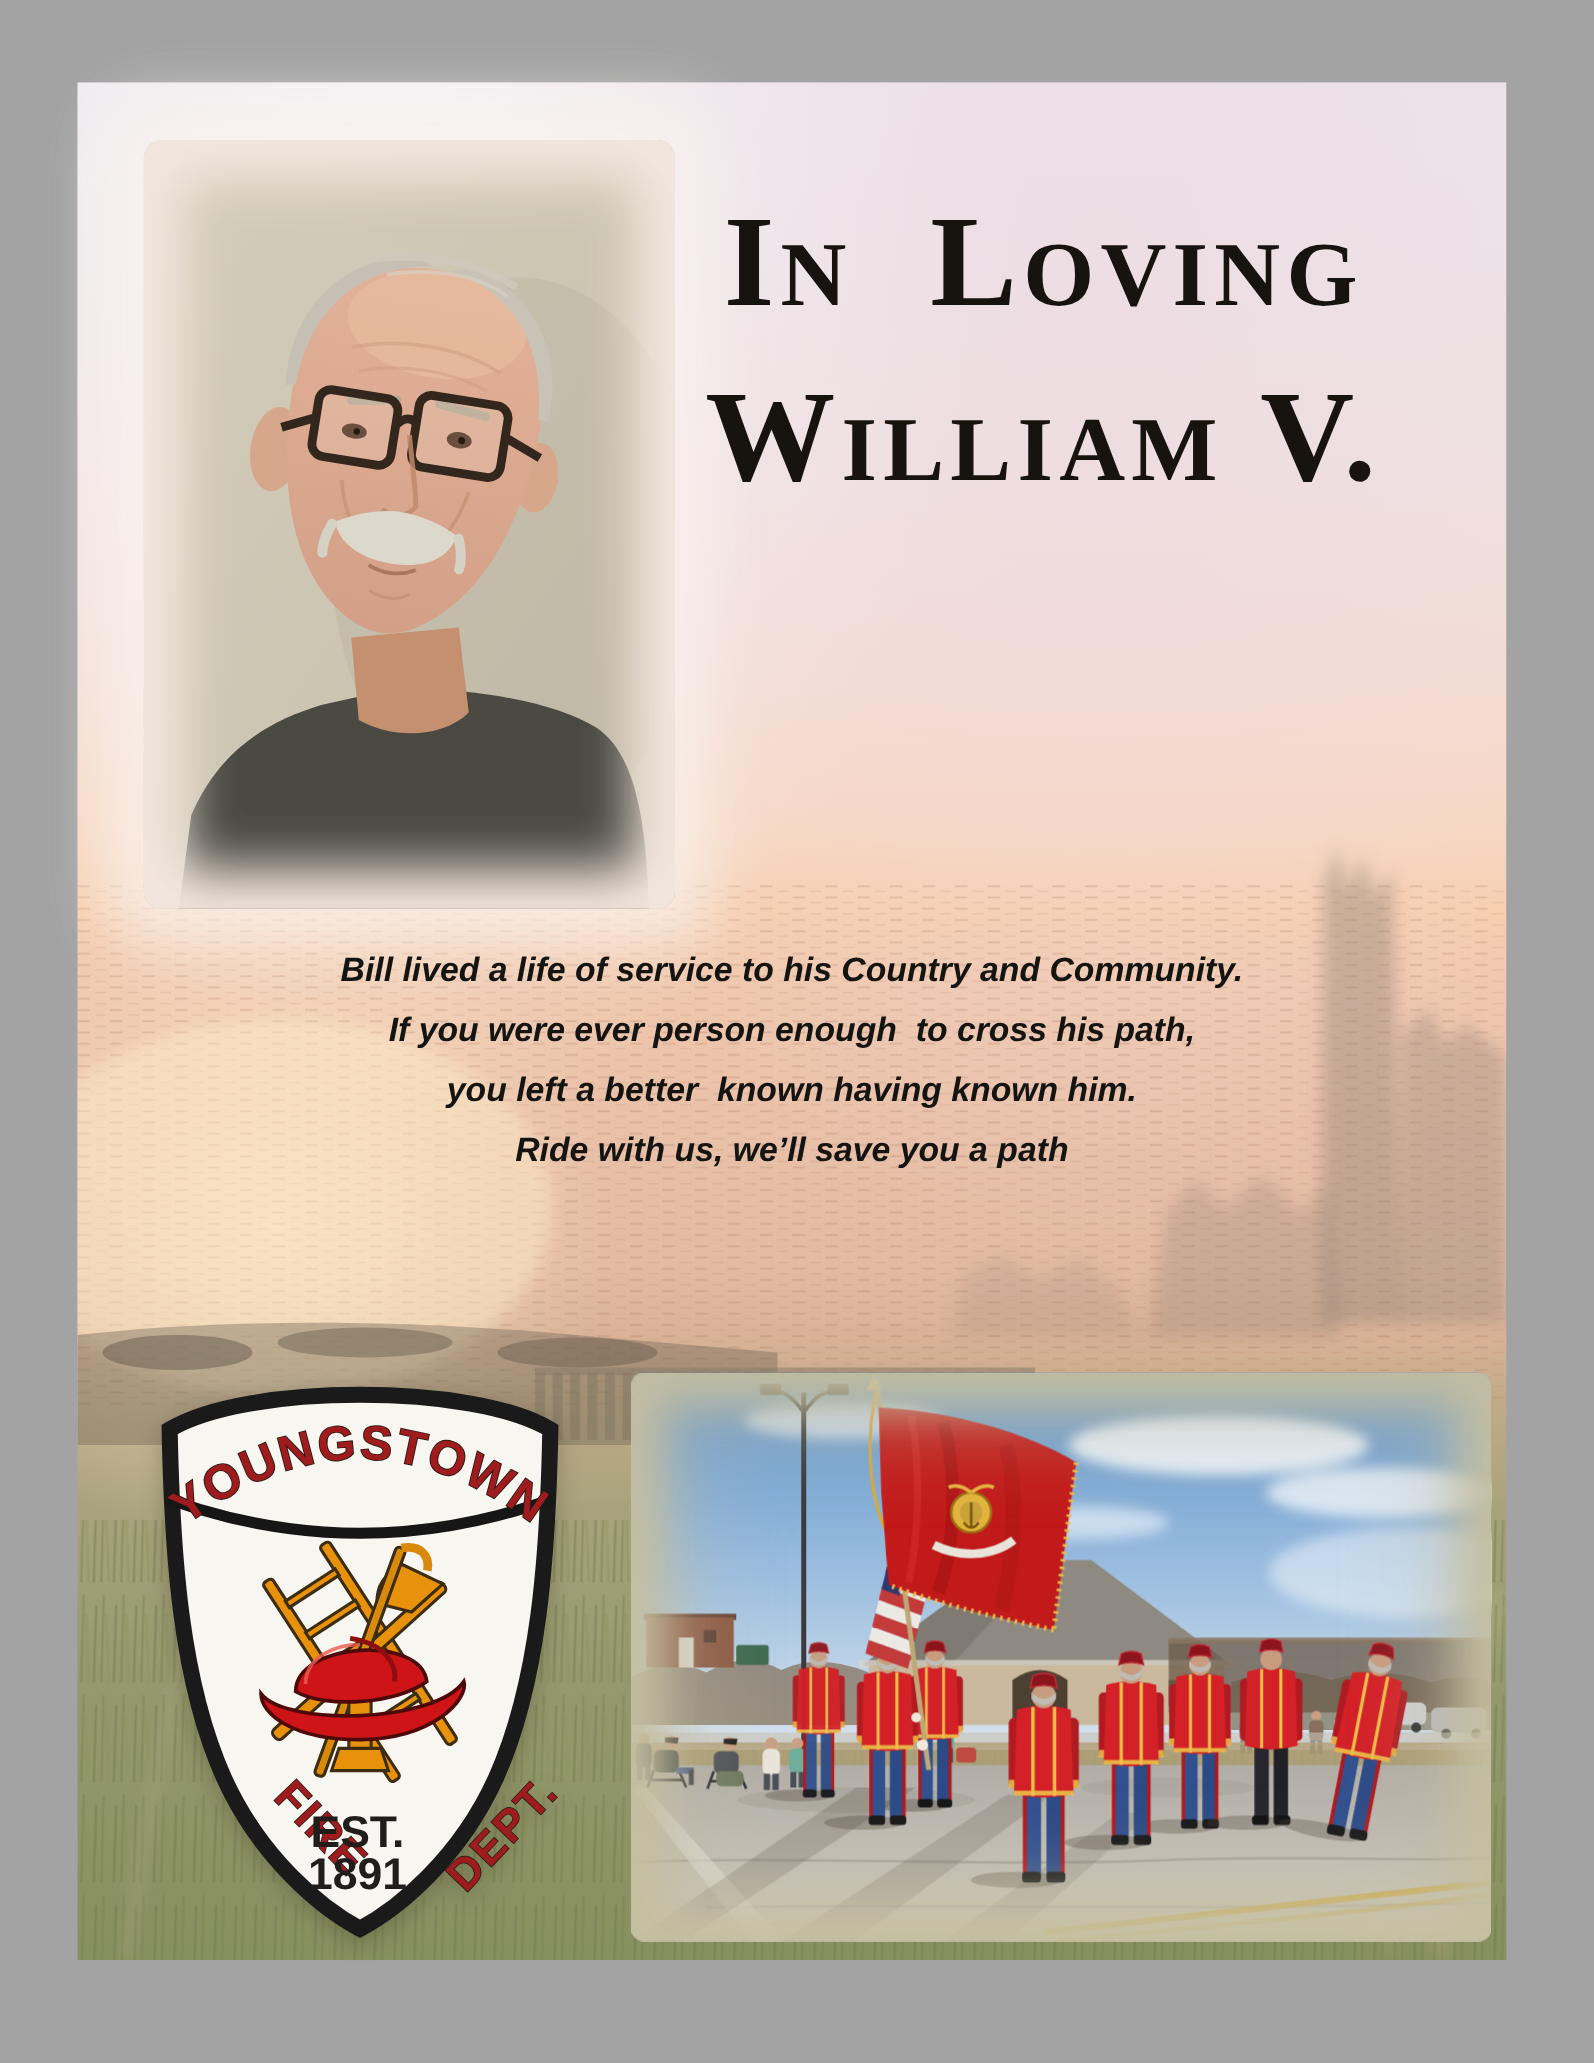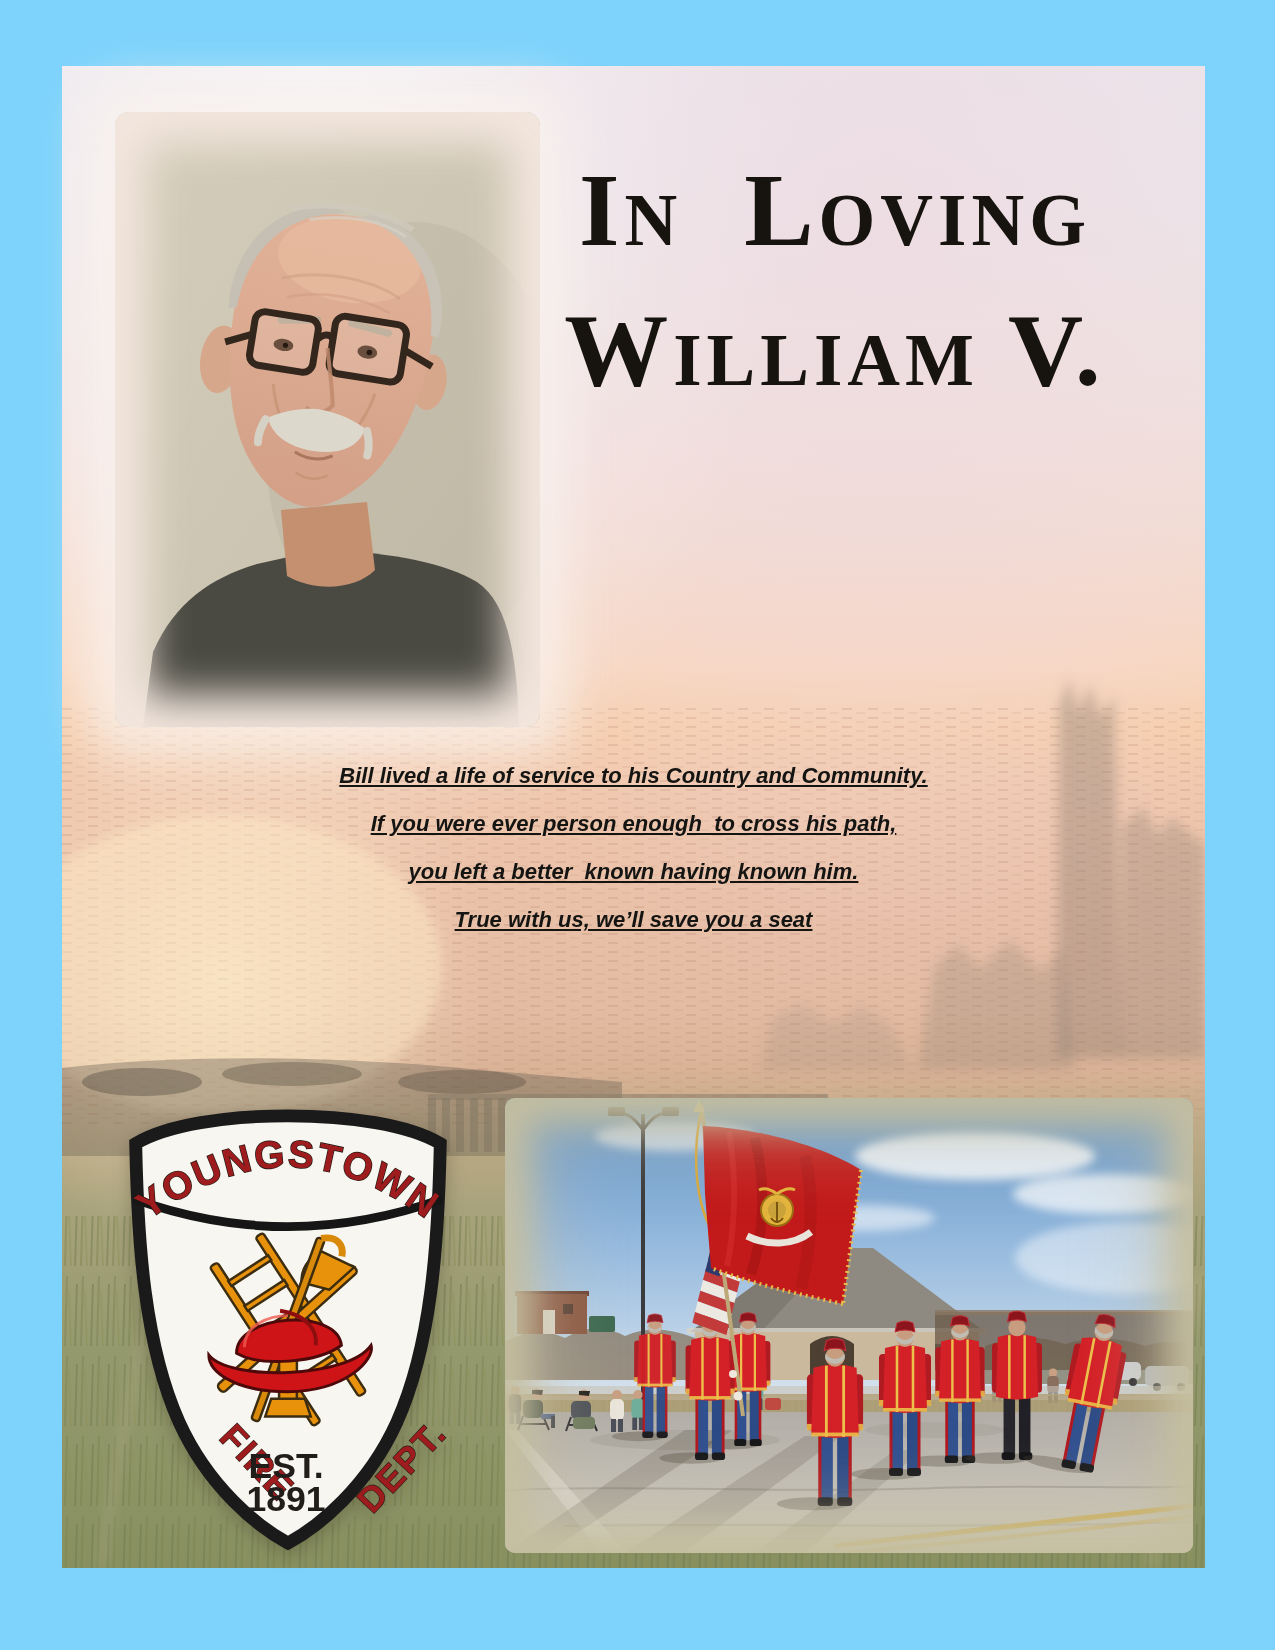--- a/index.html
+++ b/index.html
@@ -1,17 +1,17 @@
 <!DOCTYPE html>
 <html><head>
 <meta charset="utf-8">
 <style>
   html,body { margin:0; padding:0; background:#ffffff; }
   .page {
-    position:relative; width:1275px; height:1650px; background:#7dd3fc;
+    position:relative; width:1275px; height:1650px; background:#a3a3a3;
     font-family:"Liberation Sans", sans-serif; overflow:hidden;
   }
   .content {
     position:absolute; left:62px; top:66px; width:1143px; height:1502px;
     background:
       radial-gradient(circle at 14% 61%, rgba(255,240,208,.60), rgba(255,240,208,0) 20%),
       radial-gradient(ellipse at 72% 10%, rgba(238,216,224,.55), rgba(238,216,224,0) 42%),
       radial-gradient(ellipse at 22% 5%, rgba(255,255,255,.6), rgba(255,255,255,0) 38%),
       linear-gradient(180deg,
         #ebe5eb 0%, #ece4e8 10%, #f0e1df 22%, #f4dcd2 32%,
@@ -37,22 +37,22 @@
     font-variant: small-caps;
     font-weight:700; font-size:104px; line-height:140px;
     letter-spacing:5px; color:#17130f; white-space:pre;
   }
 
   .tribute-block {
     position:absolute; left:0px; top:686px; width:1143px; text-align:center;
   }
   .tribute-line {
     font-family:"Liberation Sans", sans-serif;
-    font-style:italic; font-weight:700; font-size:22px; line-height:48px;
-    color:#141412; white-space:pre;text-decoration:underline;
+    font-style:italic; font-weight:700; font-size:27px; line-height:48px;
+    color:#141412; white-space:pre;
   }
 
   .badge-wrap { position:absolute; left:48px; top:1038px; width:356px; height:442px; }
   .badge-wrap svg { filter: drop-shadow(0 5px 9px rgba(60,50,30,.32)); }
 
   .photo-wrap {
     position:absolute; left:443px; top:1032px; width:688px; height:455px;
     border-radius:10px;
   }
   .photo-wrap svg { position:absolute; inset:0; border-radius:10px; }
@@ -167,21 +167,21 @@
 
     <div class="title-block">
       <div class="title-line">In  Loving</div>
       <div class="title-line">William V.</div>
     </div>
 
     <div class="tribute-block">
       <div class="tribute-line">Bill lived a life of service to his Country and Community.</div>
       <div class="tribute-line">If you were ever person enough  to cross his path,</div>
       <div class="tribute-line">you left a better  known having known him.</div>
-      <div class="tribute-line">True with us, we’ll save you a seat</div>
+      <div class="tribute-line">Ride with us, we’ll save you a path</div>
     </div>
 
     <div class="photo-wrap">
       <svg viewBox="0 0 688 455">
         <defs>
           <linearGradient id="skyG" x1="0" y1="0" x2="0" y2="1">
             <stop offset="0" stop-color="#5f93c9"></stop>
               <stop offset=".55" stop-color="#9dbfe0"></stop>
             <stop offset="1" stop-color="#d9e4ee"></stop>
           </linearGradient>

